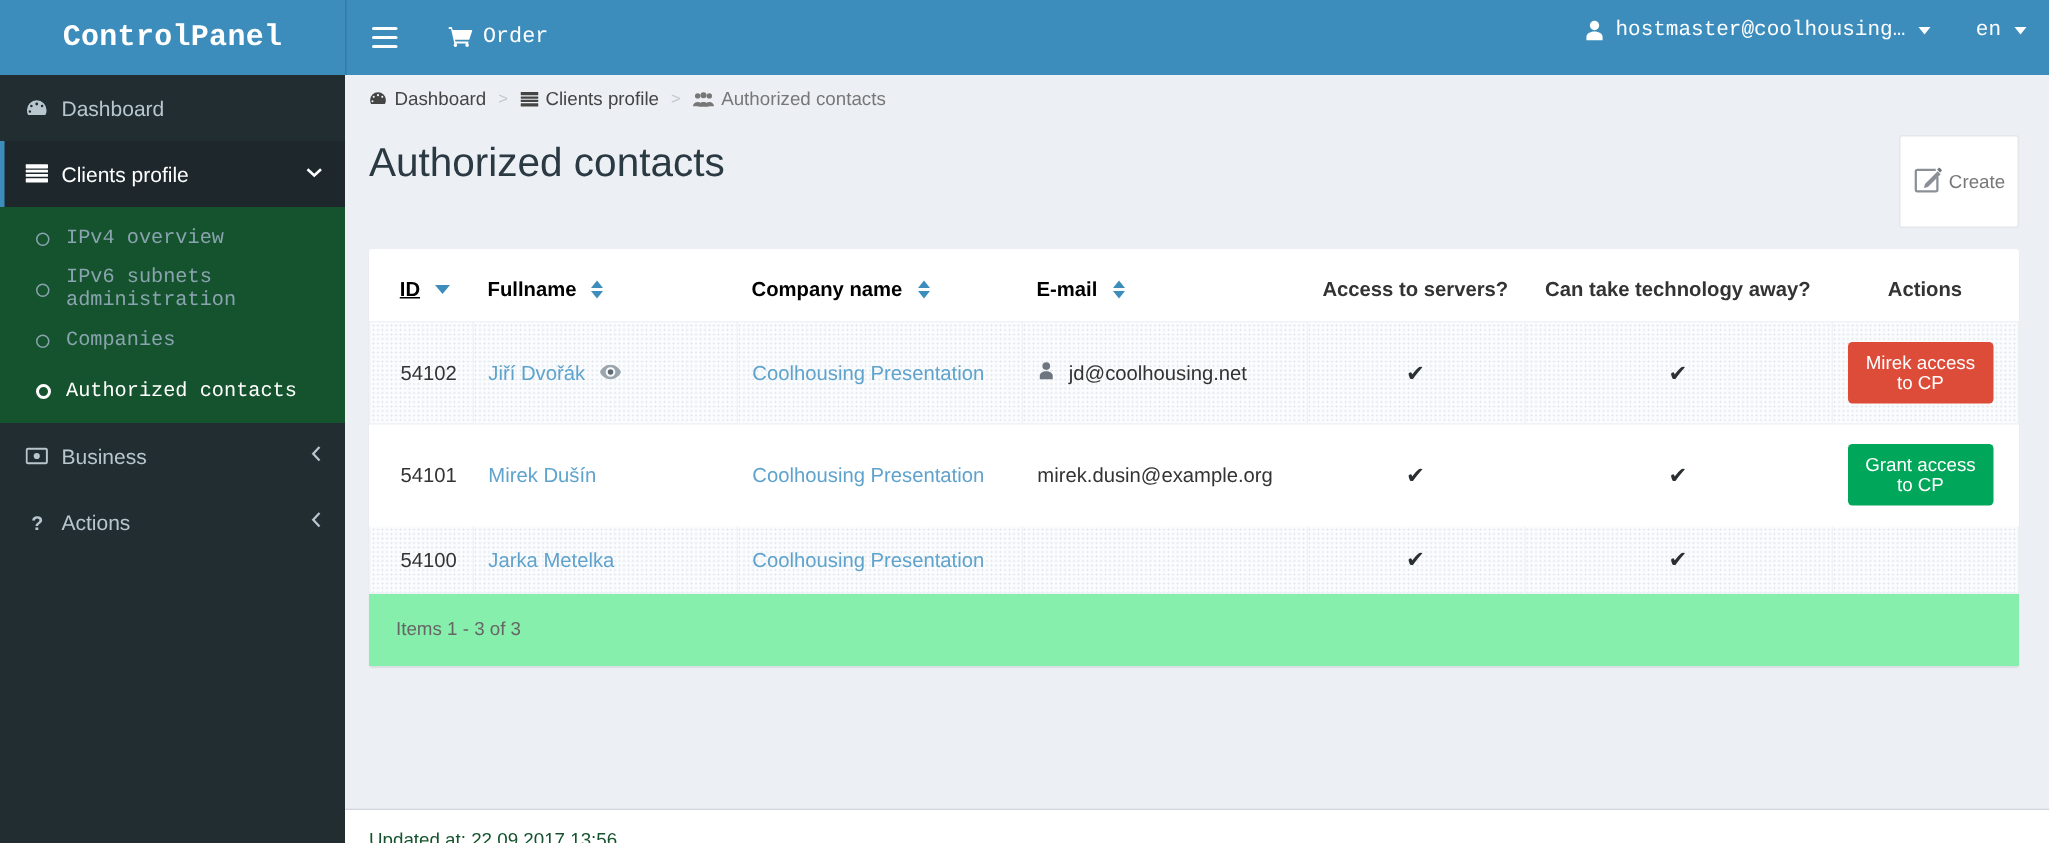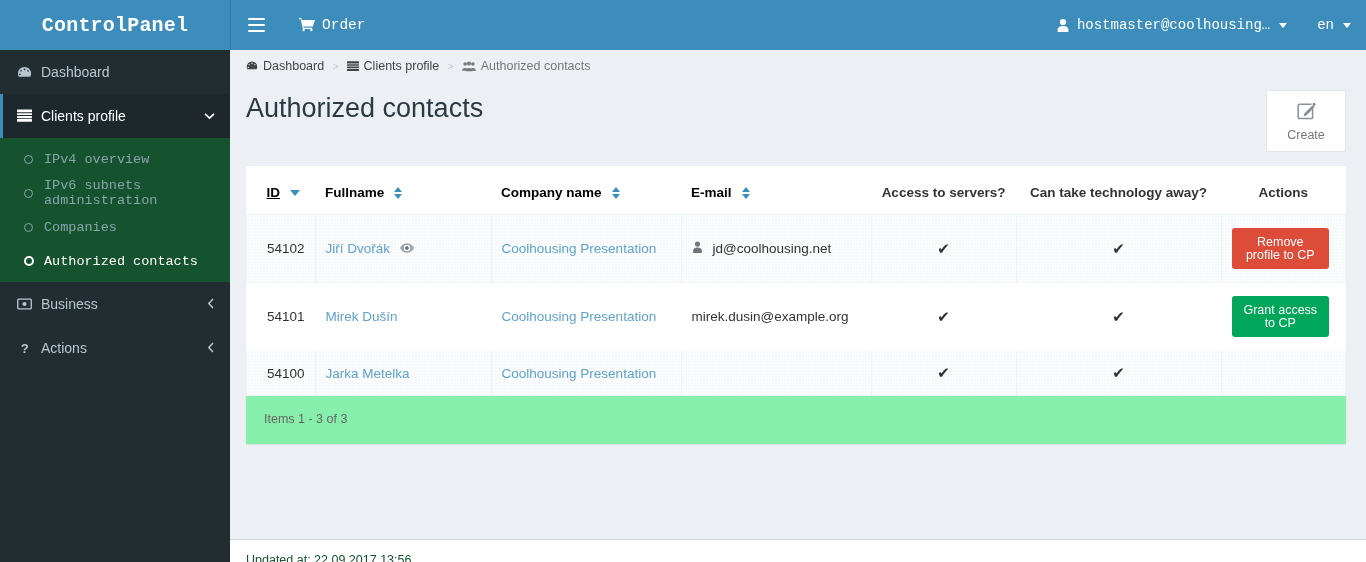--- a/index.html
+++ b/index.html
@@ -16,21 +16,21 @@
   .brand {
     width: 230px; flex: 0 0 230px;
     background: #3c8dbc;
     color: #fff;
     font-size: 20px; font-weight: bold;
     display: flex; align-items: center; justify-content: center;
     letter-spacing: .2px;
   }
   .navbar {
     flex: 1; background: #3c8dbc;
-    display: flex; align-items: center;
+    display: flex; align-items: flex-end;
     color: #fff;
     border-left: 1px solid #357ca5;
   }
   .hamburger {
     width: 42px; height: 50px;
     display: flex; flex-direction: column; align-items: center; justify-content: center;
     gap: 4px; cursor: pointer; margin-left: 4px;
   }
   .hamburger i { display: block; width: 17px; height: 2px; background: #fff; border-radius: 1px; }
   .nav-order {
@@ -105,21 +105,21 @@
   .bc-sep { color: #c3c9cf; font-size: 11px; padding: 0 2px; }
 
   .page-head { display: flex; align-items: flex-start; padding: 0 20px 0 16px; }
   .page-title {
     font-size: 27px; font-weight: normal; color: #2b3a42;
     padding-top: 10px; line-height: 1.2; flex: 1;
   }
   .create-btn {
     width: 80px; height: 62px; margin-top: 8px;
     background: #fff; border: 1px solid #e4e7ea;
-    display: flex; flex-direction: column; align-items: center; justify-content: center;
+    display: flex; align-items: center; justify-content: center;
     gap: 4px; cursor: pointer; color: #777; font-size: 12.5px;
     border-radius: 2px;
   }
   .create-btn .ci { color: #9aa0a6; }
 
   .main-area { padding: 14px 20px 0 16px; flex: 1; min-height: 0; }
 
   .card {
     background: #fff; border-top: 3px solid #fff;
     box-shadow: 0 1px 1px rgba(0,0,0,.08);
@@ -452,21 +452,21 @@
                   <span>jd@coolhousing.net</span>
                 </div>
               </td>
               <td class="center">
                 <span class="check">✔</span>
               </td>
               <td class="center">
                 <span class="check">✔</span>
               </td>
               <td class="act-cell">
-                <button class="btn btn-danger">Remove profile to CP</button>
+                <button class="btn btn-danger">Mirek access to CP</button>
               </td>
             </tr>
 
             <tr class="even">
               <td class="c-id" style="padding-left:20px;">54101</td>
               <td>
                 <span class="lnk">Mirek Dušín</span>
               </td>
               <td>
                 <span class="lnk">Coolhousing Presentation</span>

